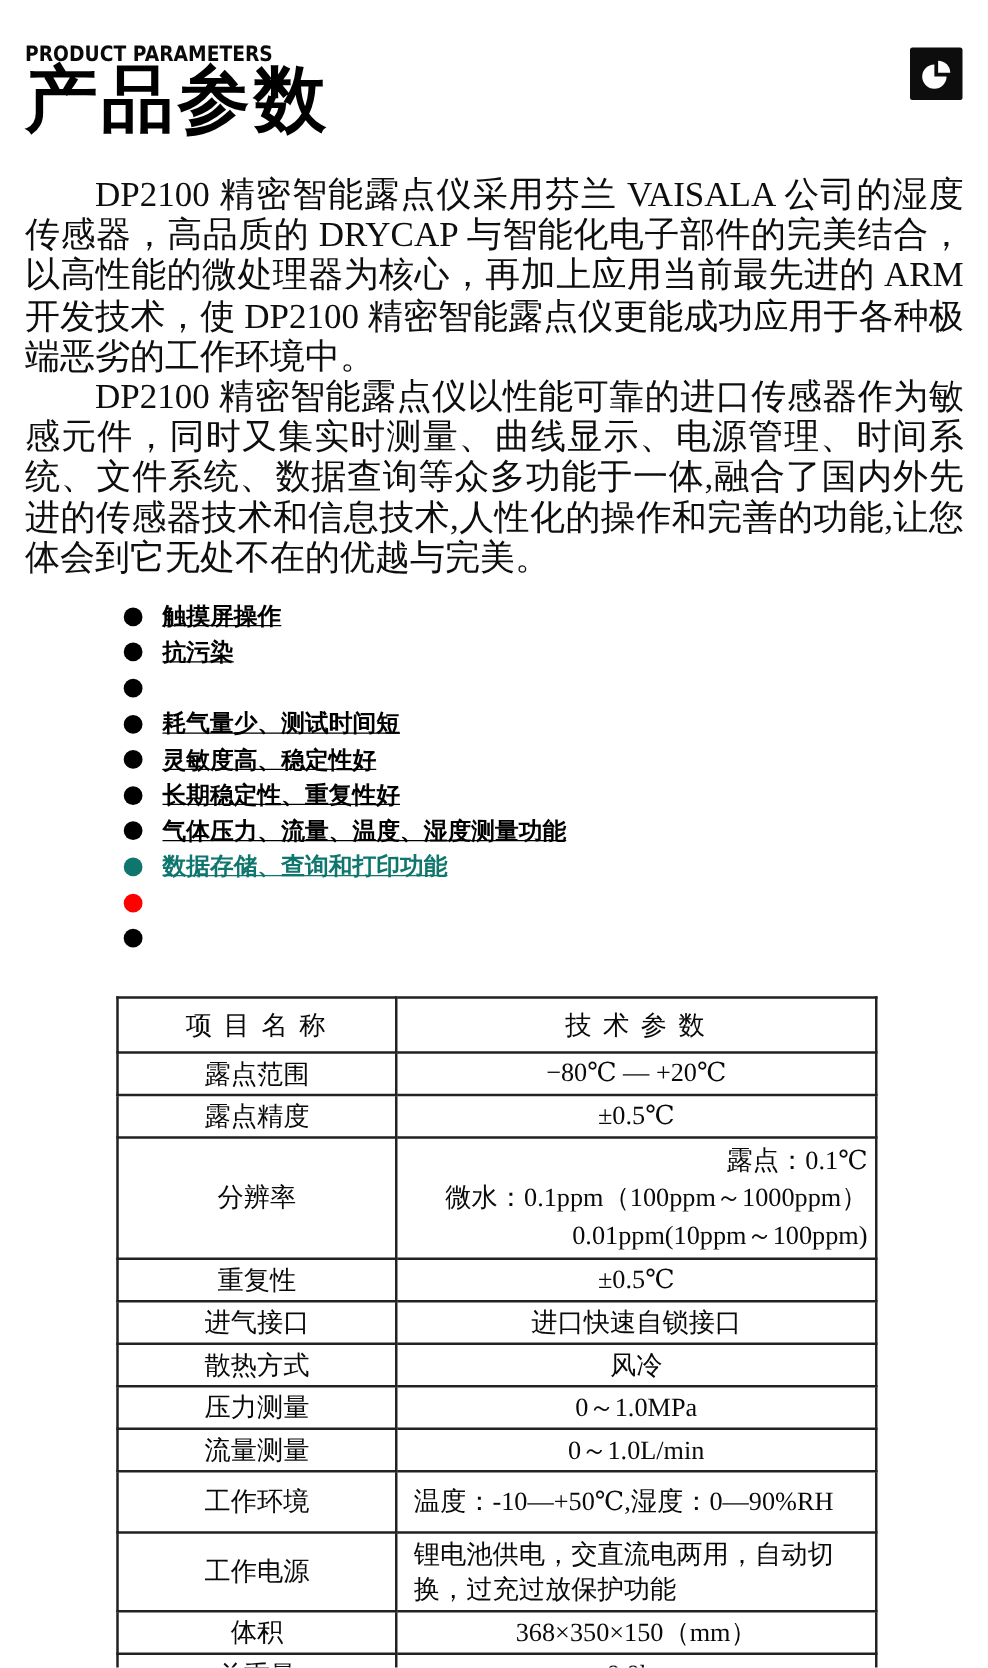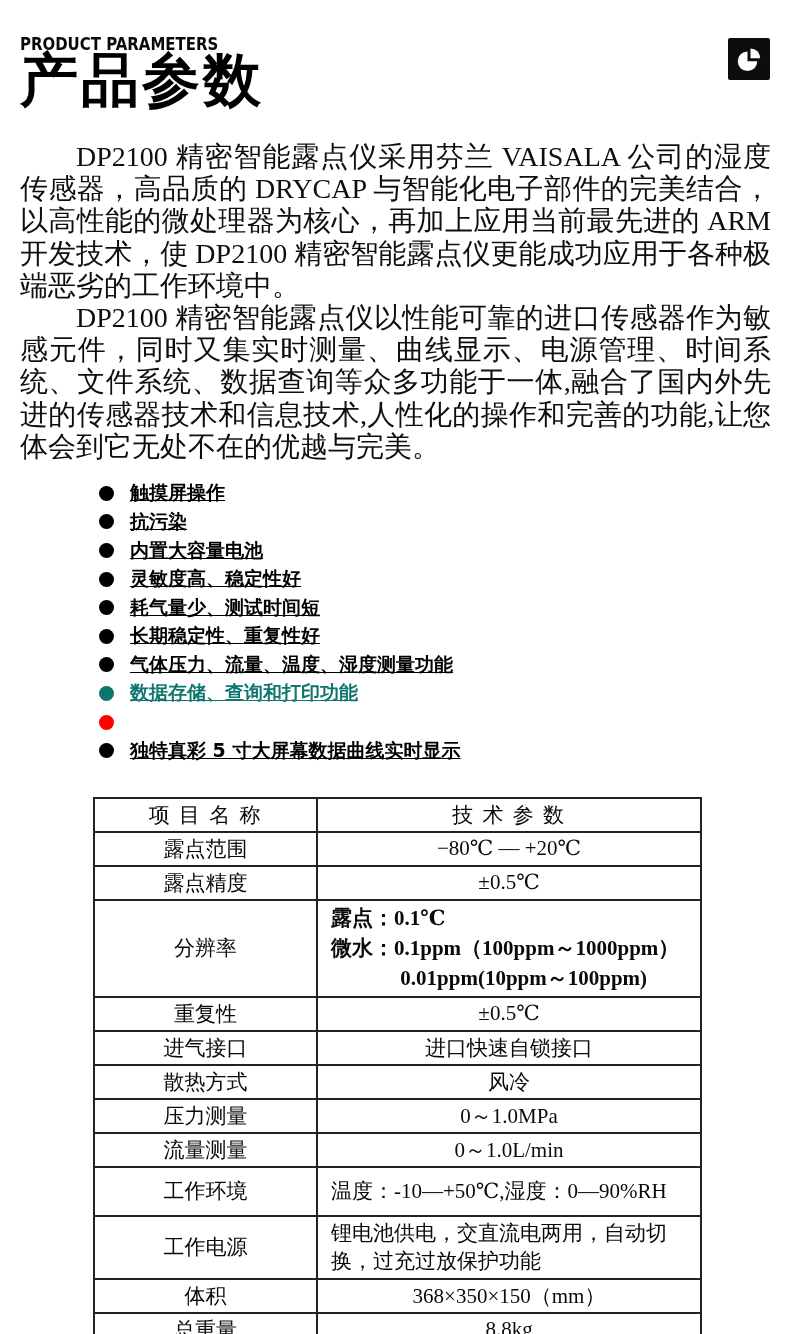--- a/index.html
+++ b/index.html
@@ -54,27 +54,27 @@
     margin: 32px 0 0 93px; width: 607px;
     border-collapse: collapse; table-layout: fixed;
     font-size: 21px; color: #0a0a0a;
   }
   .spec-table col.c-name  { width: 223px; }
   .spec-table col.c-value { width: 384px; }
   .spec-table th, .spec-table td {
     border: 2px solid #222222; text-align: center; vertical-align: middle;
     padding: 2px 6px; font-weight: normal;
   }
-  .spec-table th { height: 34px; }
+  .spec-table th { height: 44px; }
   .spec-table td { height: 33px; }
   tr.r-res td   { height: 97px; }
   tr.r-env td   { height: 49px; }
   tr.r-power td { height: 59px; }
   td.v-left { text-align: left; padding-left: 13px; line-height: 1.35; }
-  .res-line { text-align: left; line-height: 30px; font-weight: bold; }
+  .res-line { text-align: right; line-height: 30px; }
   .res-line.indent { padding-left: 3.3em; }
 
   .hdr-cell { letter-spacing: 2px; }
 </style>
 </head>
 <body>
 
 <div class="header">
   <div class="eyebrow">PRODUCT PARAMETERS</div>
   <div class="page-title">产品参数</div>
@@ -95,48 +95,46 @@
   <li class="feature" style="color: rgb(0, 0, 0);">
       <span class="bullet"></span>
       <span>触摸屏操作</span>
     </li>
   <li class="feature" style="color: rgb(0, 0, 0);">
       <span class="bullet"></span>
       <span>抗污染</span>
     </li>
   <li class="feature" style="color: rgb(0, 0, 0);">
       <span class="bullet"></span>
-      <span>内置大容量电池</span>
+    </li>
+  <li class="feature" style="color: rgb(0, 0, 0);">
+      <span class="bullet"></span>
+      <span>耗气量少、测试时间短</span>
     </li>
   <li class="feature" style="color: rgb(0, 0, 0);">
       <span class="bullet"></span>
       <span>灵敏度高、稳定性好</span>
-    </li>
-  <li class="feature" style="color: rgb(0, 0, 0);">
-      <span class="bullet"></span>
-      <span>耗气量少、测试时间短</span>
     </li>
   <li class="feature" style="color: rgb(0, 0, 0);">
       <span class="bullet"></span>
       <span>长期稳定性、重复性好</span>
     </li>
   <li class="feature" style="color: rgb(0, 0, 0);">
       <span class="bullet"></span>
       <span>气体压力、流量、温度、湿度测量功能</span>
     </li>
   <li class="feature" style="color: #0f766e;">
       <span class="bullet"></span>
       <span>数据存储、查询和打印功能</span>
     </li>
   <li class="feature" style="color: rgb(255, 0, 0);">
       <span class="bullet"></span>
     </li>
   <li class="feature" style="color: rgb(0, 0, 0);">
       <span class="bullet"></span>
-      <span>独特真彩 5 寸大屏幕数据曲线实时显示</span>
     </li>
 </ul>
 
 <table class="spec-table">
   <colgroup>
       <col class="c-name">
       <col class="c-value">
     </colgroup>
   <tbody>
       <tr>

